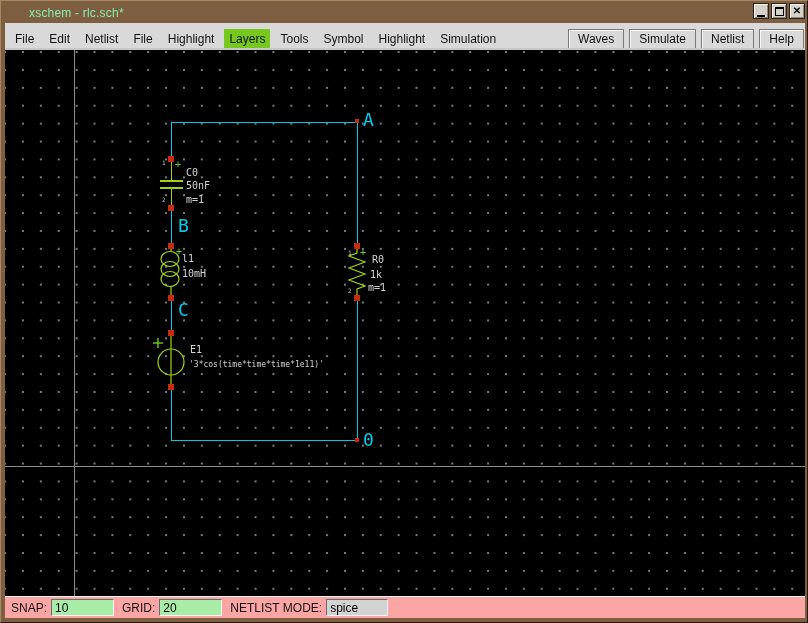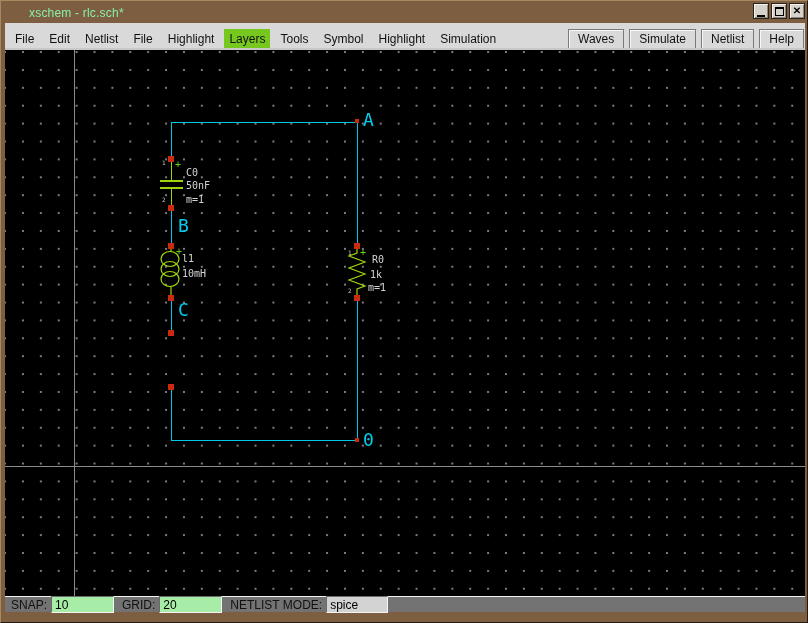--- a/index.html
+++ b/index.html
@@ -54,21 +54,21 @@
   .ctext-sm { font-family:"DejaVu Sans Mono", monospace; font-size:8px;
     color:#d4d4d4; white-space:pre; }
   .pinnum { font-family:"DejaVu Sans Mono", monospace; font-size:6px; color:#c8c8c8; }
   .netlabel { font-family:"DejaVu Sans Mono", monospace; font-size:18px;
     color:#00ccee; line-height:1; }
   .plus { font-family:"DejaVu Sans Mono", monospace; font-size:10px;
     color:#62d414; line-height:1; }
   .cap-line { background:#9ed40e; }
 
   
-  .statusbar { left:4px; top:595px; width:800px; height:16px; background:#737373;
+  .statusbar { left:4px; top:595px; width:800px; height:22px; background:#fca5a5;
     display:flex; align-items:center; font-size:12px; color:#111;
     border-top:1px solid #f2f2f2; }
   .sb-label { margin-left:8px; white-space:pre; }
   .sb-input { height:17px; border:1px solid; border-color:#6b6b6b #f4f4f4 #f4f4f4 #6b6b6b;
     font-size:12px; font-family:"Liberation Sans", sans-serif; padding:0 3px; }
   .sb-green { width:63px; background:#a7eda7; margin-left:4px; }
   .sb-gray { width:62px; background:#d3d3d3; margin-left:4px; }
   .sb-mouse { margin-left:8px; white-space:pre; }
 </style>
 </head>
@@ -141,20 +141,30 @@
         <ellipse cx="13" cy="13" rx="9" ry="7.5" fill="none" stroke="#9ed40e" stroke-width="1.2"></ellipse>
         <ellipse cx="13" cy="23" rx="9" ry="7.5" fill="none" stroke="#9ed40e" stroke-width="1.2"></ellipse>
         <ellipse cx="13" cy="33" rx="9" ry="7.5" fill="none" stroke="#9ed40e" stroke-width="1.2"></ellipse>
         <line x1="14" y1="40" x2="14" y2="52" stroke="#9ed40e" stroke-width="1.2"></line>
       </svg>
       <span class="abs plus" style="left:19px;top:1px">+</span>
       <span class="abs ctext" style="left:25px;top:7px">l1</span>
       <span class="abs ctext" style="left:25px;top:22px">10mH</span>
     </div>
 
+    <div class="abs" style="left:146px;top:283px;width:220px;height:54px">
+      <svg width="40" height="54" viewBox="0 0 40 54" style="position:absolute;left:0;top:0">
+        <line x1="20" y1="0" x2="20" y2="54" stroke="#9ed40e" stroke-width="1.2"></line>
+        <circle cx="20" cy="29" r="13" fill="none" stroke="#9ed40e" stroke-width="1.2"></circle>
+        <line x1="2" y1="10" x2="12" y2="10" stroke="#62d414" stroke-width="1.4"></line>
+        <line x1="7" y1="5" x2="7" y2="15" stroke="#62d414" stroke-width="1.4"></line>
+      </svg>
+      <span class="abs ctext" style="left:39px;top:11px">E1</span>
+      <span class="abs ctext-sm" style="left:38px;top:27px">'3*cos(time*time*time*1e11)'</span>
+    </div>
 
     <div class="abs" style="left:340px;top:196px;width:100px;height:52px">
       <svg width="26" height="52" viewBox="0 0 26 52" style="position:absolute;left:0;top:0">
         <polyline points="12,0 12,7 4,10 20,16 4,22 20,28 4,34 20,40 12,43 12,52" fill="none" stroke="#9ed40e" stroke-width="1.2"></polyline>
       </svg>
       <span class="abs pinnum" style="left:3px;top:3px">1</span>
       <span class="abs pinnum" style="left:3px;top:41px">2</span>
       <span class="abs plus" style="left:15px;top:2px">+</span>
       <span class="abs ctext" style="left:27px;top:8px">R0</span>
       <span class="abs ctext" style="left:25px;top:23px">1k</span>

